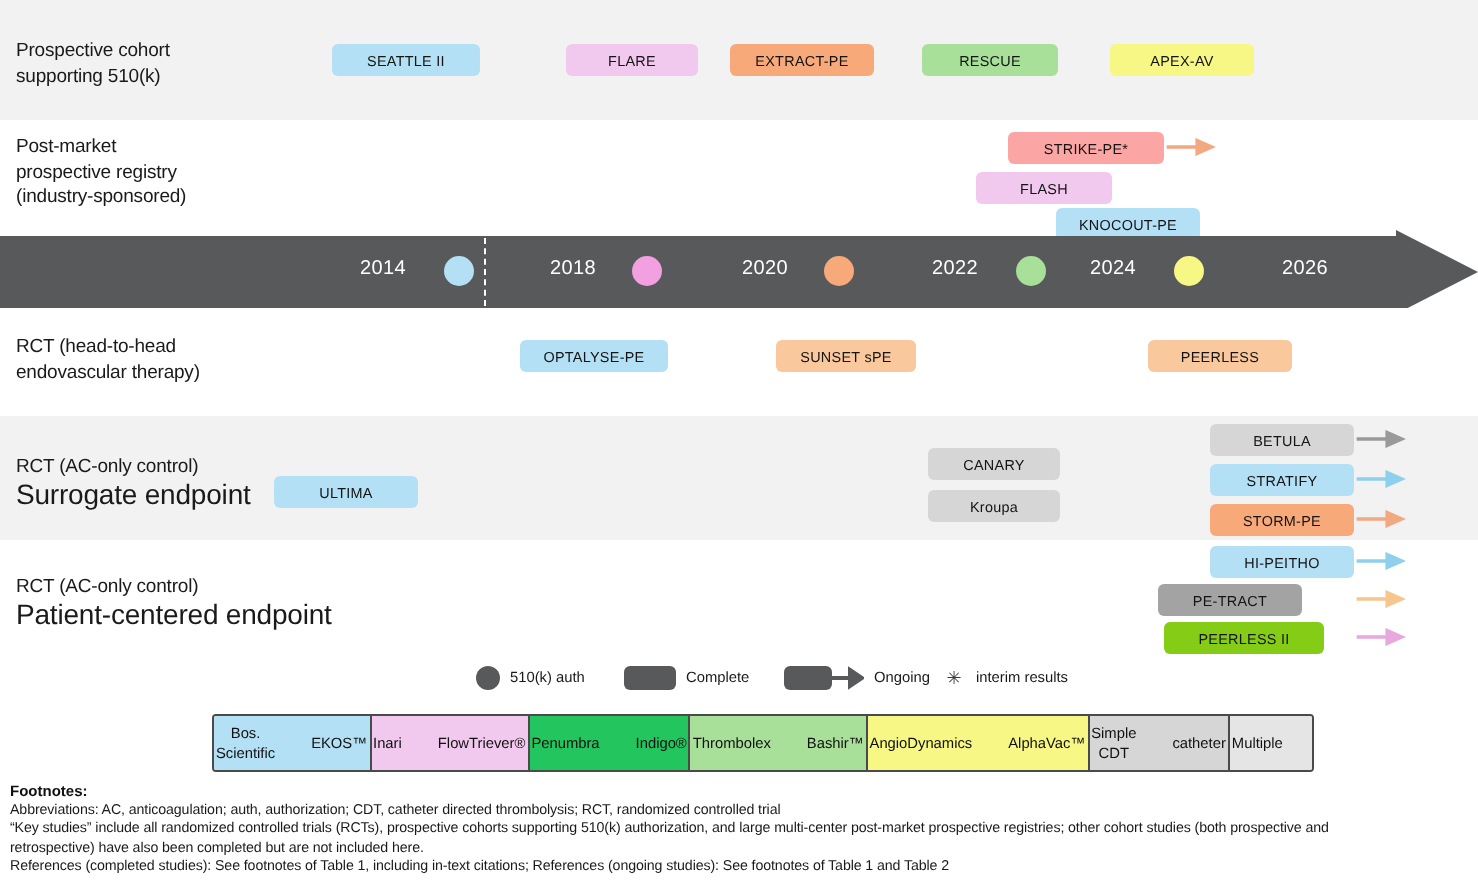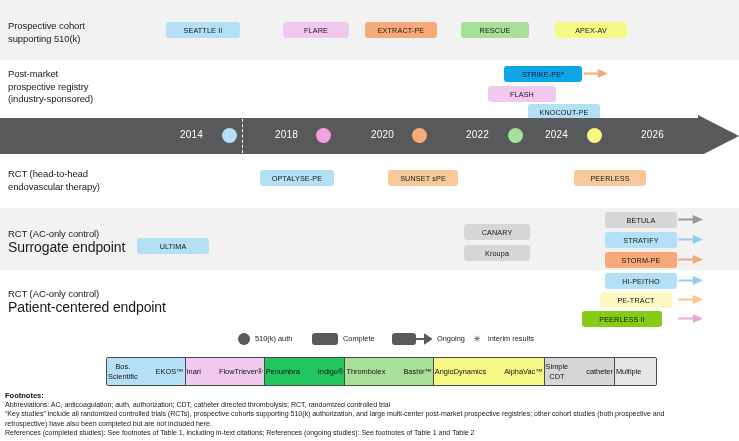--- a/index.html
+++ b/index.html
@@ -213,21 +213,21 @@
     </div>
   </div>
 
   <div class="row white" style="top:60px;height:58px;">
     <div class="row-label" style="top:8px;">
       <span>Post-market</span><br>
       <span>prospective registry</span><br>
       <span>(industry-sponsored)</span>
     </div>
 
-    <div class="pill" style="left:504px;top:6px;width:78px;background:#0ea5e9;text-align:center;">
+    <div class="pill" style="left:504px;top:6px;width:78px;background:#fca5a5;text-align:center;">
       <span>STRIKE-PE*</span>
     </div>
     <svg class="arrow" style="left:582px;top:9px;width:26px;" viewBox="0 0 26 10">
       <path d="M0 5 H17 M17 1.5 L25 5 L17 8.5 Z" stroke="#f2a982" stroke-width="2" fill="#f2a982"></path>
     </svg>
 
     <div class="pill" style="left:488px;top:26px;width:68px;background:#f2c9ee;">
       <span>FLASH</span>
     </div>
     <div class="pill" style="left:528px;top:44px;width:72px;background:#b3e0f4;">
@@ -319,21 +319,21 @@
       <span class="sub">Patient-centered endpoint</span>
     </div>
 
     <div class="pill" style="left:605px;top:3px;width:72px;background:#b3e0f4;">
       <span>HI-PEITHO</span>
     </div>
     <svg class="arrow" style="left:677px;top:6px;width:26px;" viewBox="0 0 26 10">
       <path d="M0 5 H17 M17 1.5 L25 5 L17 8.5 Z" stroke="#8ed0ec" stroke-width="2" fill="#8ed0ec"></path>
     </svg>
 
-    <div class="pill" style="left:600px;top:22px;width:72px;background:#fef9c3;">
+    <div class="pill" style="left:579px;top:22px;width:72px;background:#a3a3a3;">
       <span>PE-TRACT</span>
     </div>
     <svg class="arrow" style="left:677px;top:25px;width:26px;" viewBox="0 0 26 10">
       <path d="M0 5 H17 M17 1.5 L25 5 L17 8.5 Z" stroke="#f6c68e" stroke-width="2" fill="#f6c68e"></path>
     </svg>
 
     <div class="pill" style="left:582px;top:41px;width:80px;background:#84cc16;">
       <span>PEERLESS II</span>
     </div>
     <svg class="arrow" style="left:677px;top:44px;width:26px;" viewBox="0 0 26 10">

